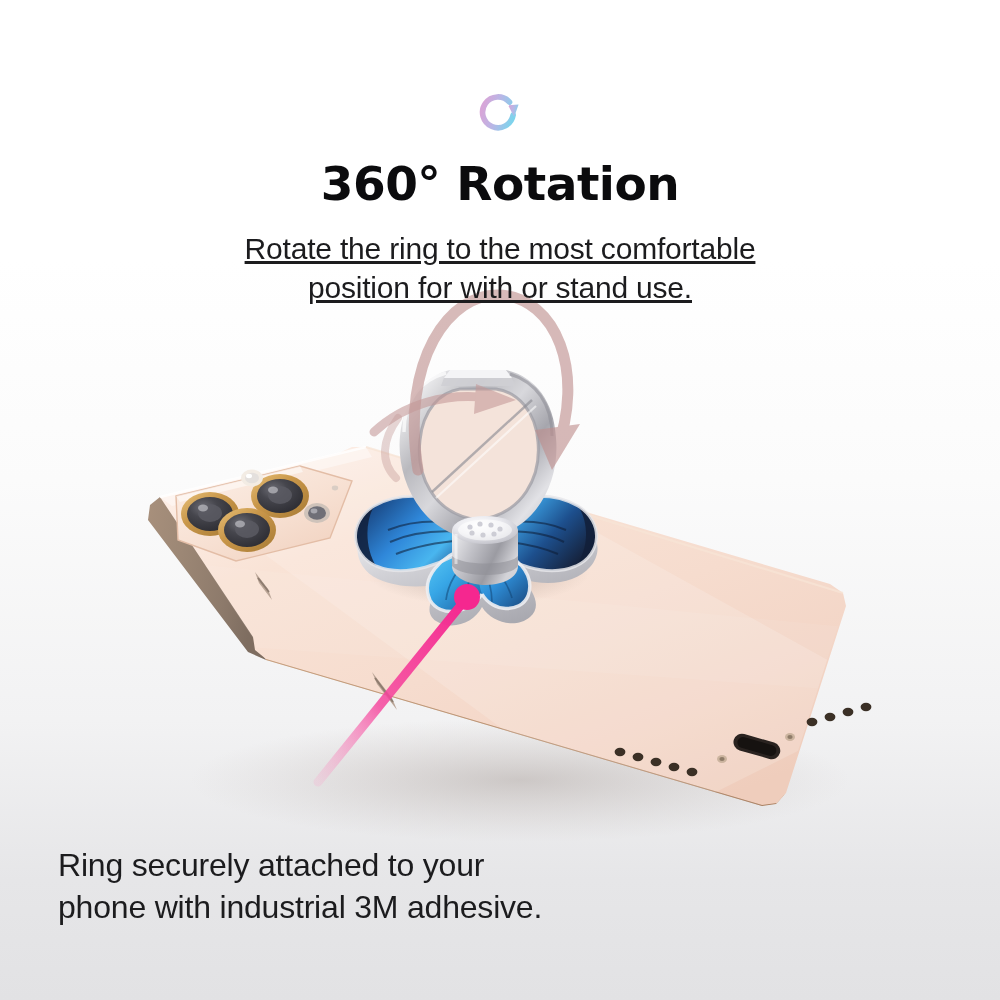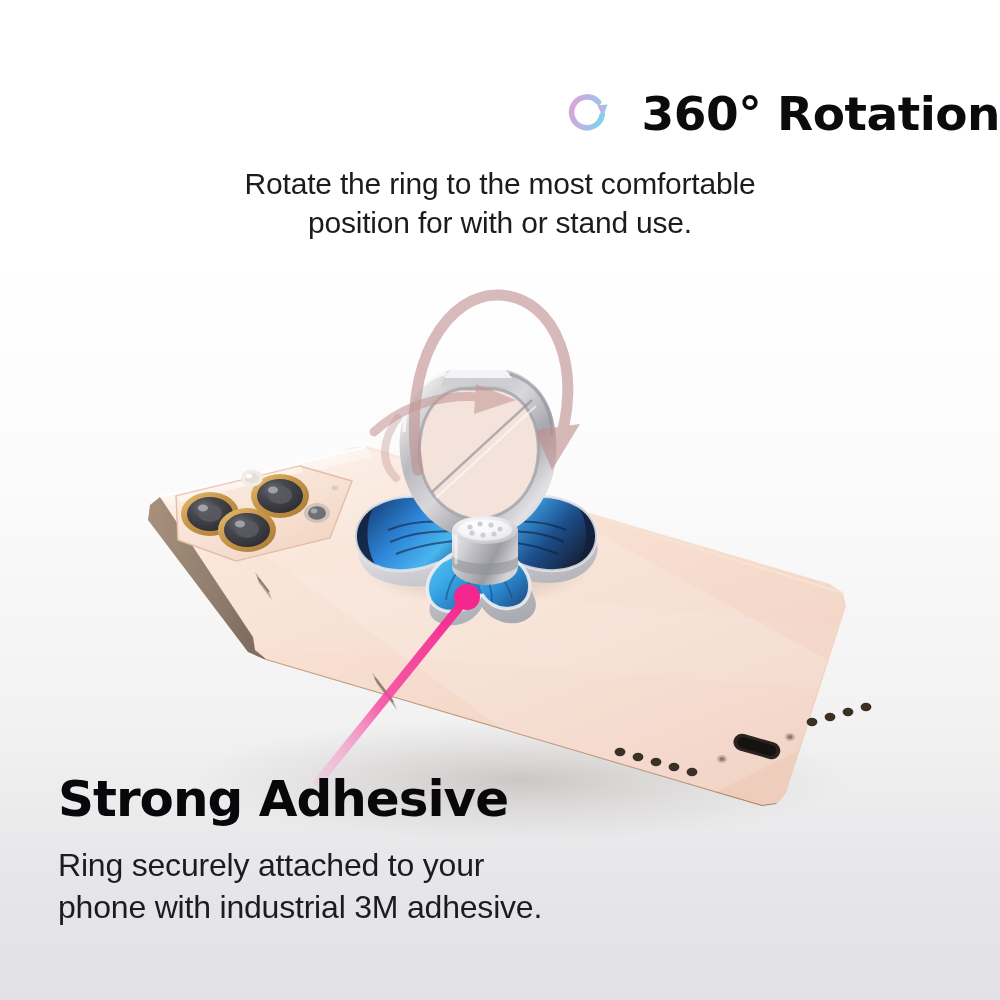--- a/index.html
+++ b/index.html
@@ -24,40 +24,42 @@
     position: absolute;
     left: 0; top: 84px;
     width: 1000px;
     text-align: center;
     z-index: 40;
   }
   .title-row {
     display: flex;
     align-items: center;
     justify-content: flex-end;
-    gap: 24px;
+    gap: 18px;
+    flex-direction: column;
   }
   .rot-icon { width: 58px; height: 58px; display: block; flex: 0 0 auto; }
   .title {
     font-family: "DejaVu Sans", sans-serif;
     font-size: 47px;
     font-weight: bold;
     color: #0b0b0d;
     letter-spacing: -0.5px;
     line-height: 1;
     white-space: nowrap;
   }
   .subtitle {
     margin-top: 22px;
     font-family: "Liberation Sans", sans-serif;
     font-size: 30px;
     font-weight: 400;
     color: #1c1c1e;
     line-height: 1.3;
     letter-spacing: -0.2px;
+    text-decoration: underline;
   }
   .subtitle span { display: block; }
 
   
   .footer {
     position: absolute;
     left: 58px; bottom: 72px;
     z-index: 40;
     text-align: left;
   }
@@ -460,20 +462,19 @@
           <stop offset="58%" stop-color="#f5489e" stop-opacity="0.85"></stop>
           <stop offset="100%" stop-color="#f9a8cd" stop-opacity="0.25"></stop>
         </linearGradient>
       </defs>
       <path d="M465,600 L318,782" stroke="url(#pinkFade)" stroke-width="9" stroke-linecap="round" fill="none"></path>
       <circle cx="467" cy="597" r="13" fill="#f5278f"></circle>
     </g>
   </svg>
 
   <div class="footer">
-    <div class="footer-title">Strong Adhesive</div>
     <div class="footer-body">
       <span>Ring securely attached to your</span>
       <span>phone with industrial 3M adhesive.</span>
     </div>
   </div>
 
 </div>
 
 </body></html>

